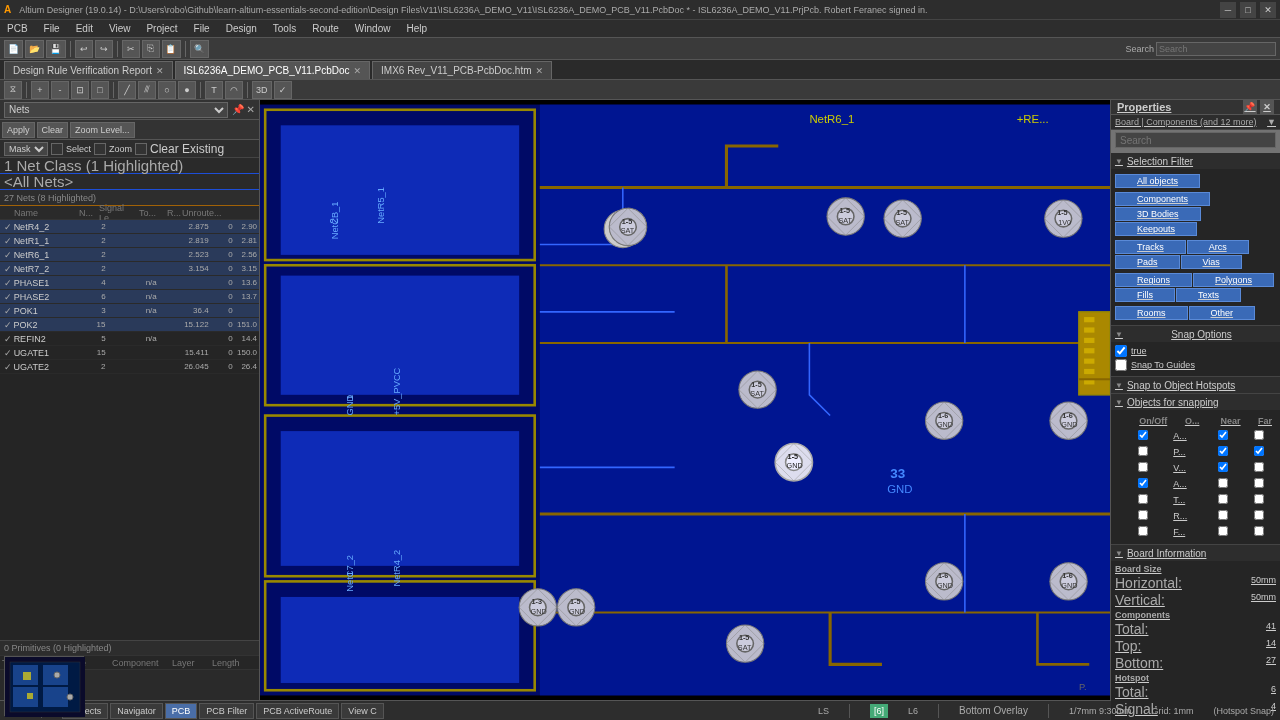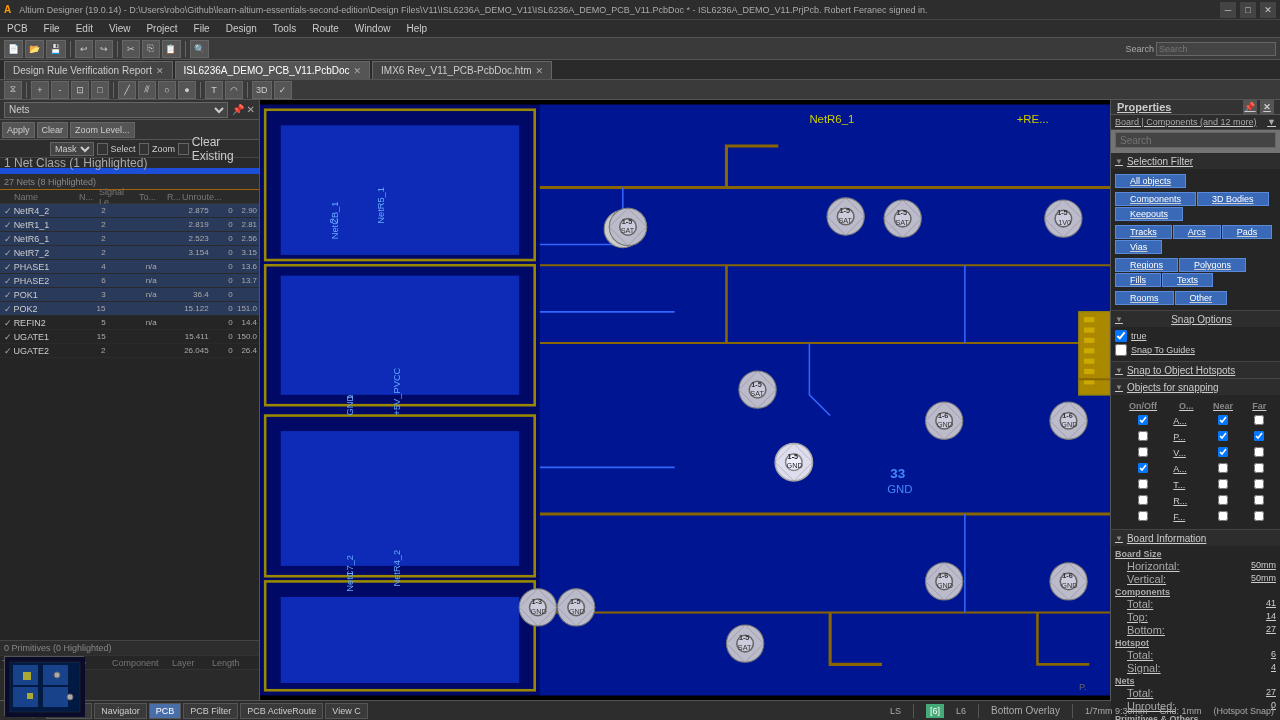--- a/index.html
+++ b/index.html
@@ -33,22 +33,22 @@
     
     #main { display: flex; height: calc(720px - 20px - 18px - 22px - 20px - 20px - 20px); }
 
     
     #leftpanel { width: 260px; background: #2a2a2a; border-right: 1px solid #555; display: flex; flex-direction: column; }
     #leftpanel .panel-header { height: 20px; background: #333; display: flex; align-items: center; padding: 0 4px; font-size: 10px; border-bottom: 1px solid #555; }
     #leftpanel .panel-header select { background: #444; border: 1px solid #666; color: #ccc; font-size: 10px; flex: 1; height: 16px; }
     .panel-toolbar { height: 20px; background: #333; display: flex; align-items: center; padding: 0 2px; gap: 2px; border-bottom: 1px solid #555; }
     .panel-btn { height: 16px; padding: 0 4px; background: #555; border: 1px solid #666; font-size: 9px; color: #ccc; cursor: pointer; display: flex; align-items: center; }
     .panel-row2 { height: 18px; background: #2d2d2d; display: flex; align-items: center; padding: 0 4px; gap: 3px; font-size: 10px; border-bottom: 1px solid #444; }
-    .panel-row2 select { background: #444; border: 1px solid #666; color: #ccc; font-size: 9px; height: 14px; margin-left: 46px; }
-    .panel-info { height: 16px; padding: 0 4px; font-size: 12px; color: #aaa; display: flex; align-items: center; border-bottom: 6px solid #1d4ed8; }
+    .panel-row2 select { background: #444; border: 1px solid #666; color: #ccc; font-size: 9px; height: 14px; }
+    .panel-info { height: 16px; padding: 0 4px; font-size: 15px; color: #aaa; display: flex; align-items: center; border-bottom: 1px solid #1d4ed8; }
     .panel-net-header { height: 16px; display: flex; align-items: center; padding: 0 4px; font-size: 9px; color: #888; border-bottom: 1px solid #a16207; background: #2d2d2d; }
     .panel-net-header span { width: 60px; }
     .panel-nets { flex: 1; overflow-y: auto; background: #252525; }
     .net-row { height: 14px; display: flex; align-items: center; padding: 0 2px; font-size: 9px; color: #ccc; border-bottom: 1px solid #2a2a2a; cursor: pointer; }
     .net-row.highlighted { background: #2a3a5a; }
     .net-row .check { width: 12px; text-align: center; color: #aaa; }
     .net-row .name { width: 70px; overflow: hidden; }
     .net-row .num { width: 25px; text-align: right; color: #aaa; font-size: 8px; }
     .net-row .sig { width: 40px; color: #aaa; font-size: 8px; margin-left: 40px; }
 
@@ -63,38 +63,38 @@
     #pcb-svg { width: 100%; height: 100%; }
 
     
     #rightpanel { width: 170px; background: #737373; border-left: 1px solid #555; display: flex; flex-direction: column; font-size: 10px; text-decoration: underline; }
     .rp-title { height: 20px; background: #333; display: flex; align-items: center; justify-content: space-between; padding: 0 6px; font-size: 11px; font-weight: bold; color: #ccc; border-bottom: 1px solid #555; }
     .rp-section { border-bottom: 1px solid #444; }
     .rp-section-header { height: 16px; background: #2d2d2d; display: flex; align-items: center; padding: 0 4px; font-size: 10px; color: #ccc; cursor: pointer; }
     .rp-section-header::before { content: '▼'; font-size: 8px; margin-right: 4px; color: #888; }
     .rp-section-content { padding: 3px 4px; background: #252525; }
     .rp-btn-group { display: flex; flex-wrap: wrap; gap: 1px; padding: 2px 0; }
-    .rp-filter-btn { height: 14px; padding: 0 14px; background: #4a7ac7; border: 1px solid #5a8ad7; color: #fff; font-size: 9px; cursor: pointer; }
+    .rp-filter-btn { height: 14px; padding: 0 21px; background: #4a7ac7; border: 1px solid #5a8ad7; color: #fff; font-size: 9px; cursor: pointer; }
     .rp-filter-btn.on { background: #3a6ab7; }
     .snap-row { display: flex; align-items: center; gap: 4px; margin-bottom: 2px; }
     .snap-label { width: 70px; color: #aaa; font-size: 9px; }
     .snap-cb { width: 12px; height: 12px; }
     .snap-text { color: #ccc; font-size: 9px; }
     .snap-dist-row { display: flex; align-items: center; gap: 4px; margin-bottom: 2px; }
     .snap-dist-input { width: 70px; height: 14px; background: #444; border: 1px solid #666; color: #ccc; font-size: 9px; padding: 0 2px; }
     .obj-table { width: 100%; font-size: 9px; }
-    .obj-table th { color: #888; text-align: center; padding: 1px 2px; margin-top: 42px; }
+    .obj-table th { color: #888; text-align: right; padding: 1px 2px; margin-top: 42px; }
     .obj-table td { color: #ccc; padding: 1px 2px; }
     .obj-table .cb { text-align: center; }
     .board-info-row { display: flex; justify-content: space-between; margin-bottom: 1px; }
-    .board-info-label { color: #aaa; font-size: 11px; margin-left: 12px; }
+    .board-info-label { color: #aaa; font-size: 14px; }
     .board-info-value { color: #ccc; font-size: 9px; margin-left: 12px; }
 
     
-    #statusbar { height: 20px; background: #2d2d2d; display: flex; align-items: center; padding: 0 6px; font-size: 10px; color: #aaa; border-top: 1px solid #555; gap: 12px; }
+    #statusbar { height: 20px; background: #2d2d2d; display: flex; align-items: center; padding: 0 6px; font-size: 10px; color: #aaa; border-top: 1px solid #555; gap: 20px; }
     .status-item { display: flex; align-items: center; gap: 2px; }
     .status-sep { width: 1px; height: 14px; background: #555; }
     .layer-badge { background: #4a7; padding: 0 4px; color: #fff; font-size: 9px; height: 14px; display: flex; align-items: center; }
     .bottom-tabs { display: flex; gap: 2px; }
     .bottom-tab { height: 16px; padding: 0 6px; background: #3a3a3a; border: 1px solid #555; font-size: 9px; color: #ccc; cursor: pointer; display: flex; align-items: center; }
     .bottom-tab.active { background: #4a6ea8; color: #fff; }
 
     
     #minimap { position: absolute; bottom: 4px; left: 4px; width: 80px; height: 60px; border: 1px solid #555; background: #111; }
 
@@ -209,20 +209,21 @@
         <option>Mask</option>
       </select>
       <span style="width:12px;height:12px;border:1px solid #666;background:#333;display:inline-block;"></span>
       <span style="cursor:pointer;color:#ccc;font-size:9px;">Select</span>
       <span style="width:12px;height:12px;border:1px solid #666;background:#333;display:inline-block;"></span>
       <span style="cursor:pointer;color:#ccc;font-size:9px;">Zoom</span>
       <span style="width:12px;height:12px;border:1px solid #666;background:#333;display:inline-block;"></span>
       <span style="cursor:pointer;color:#ccc;font-size:12px;">Clear Existing</span>
     </div>
     <div class="panel-info">1 Net Class (1 Highlighted)</div>
+    <div class="panel-info">&lt;All Nets&gt;</div>
     <div class="panel-net-header">
       <span style="flex:1;">27 Nets (8 Highlighted)</span>
     </div>
     <div style="height:14px;display:flex;align-items:center;padding:0 2px;font-size:9px;color:#777;border-bottom:1px solid #333;background:#2a2a2a;">
       <span style="width:12px;"></span>
       <span style="width:65px;">Name</span>
       <span style="width:20px;">N...</span>
       <span style="width:40px;">Signal Le...</span>
       <span style="width:28px;">To...</span>
       <span style="width:15px;">R...</span>

